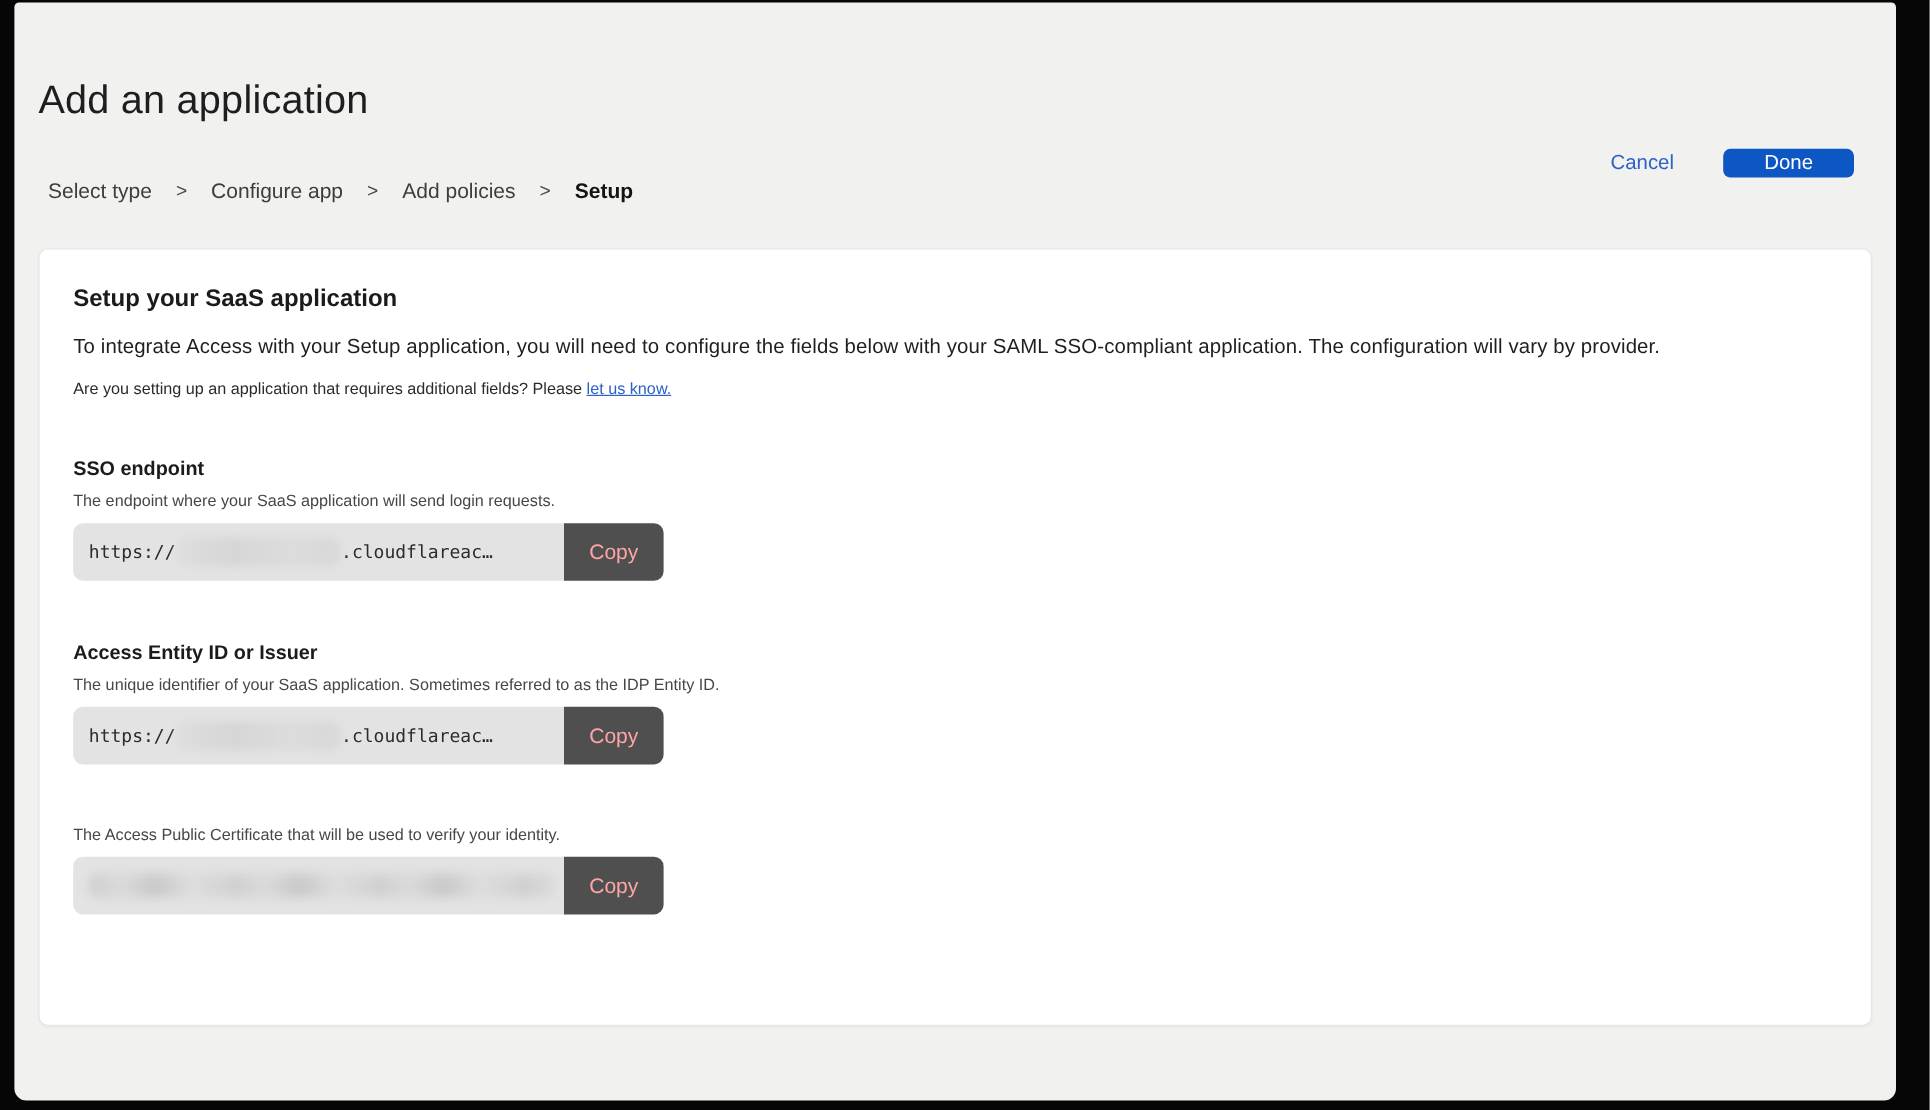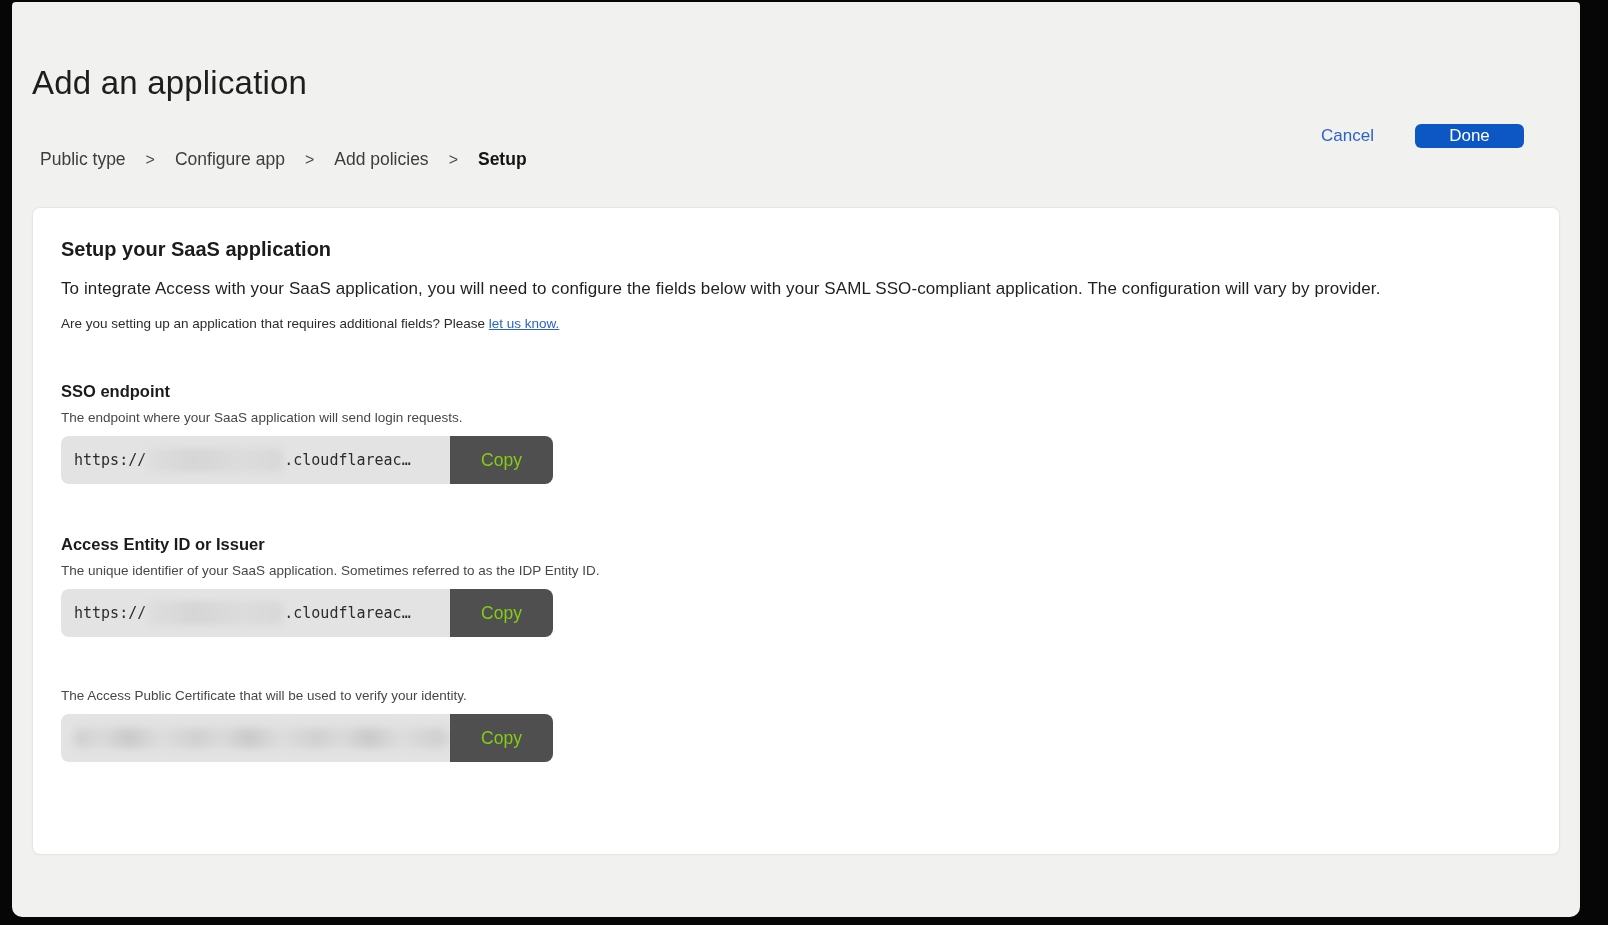--- a/index.html
+++ b/index.html
@@ -20,21 +20,21 @@
   .page-header { position: relative; padding: 0 20px; }
   .page-title {
     margin-top: 62px;
     font-size: 33px;
     font-weight: 400;
     letter-spacing: 0.2px;
     color: #1E1E1E;
   }
   .header-actions {
     position: absolute;
-    top: 60px; right: 56px;
+    top: 60px; right: 35px;
     display: flex;
     align-items: center;
     gap: 41px;
   }
   .cancel-link {
     background: none; border: none;
     font-family: "Liberation Sans", sans-serif;
     font-size: 17px;
     color: #2C62C8;
     cursor: pointer;
@@ -136,56 +136,56 @@
   }
   .redacted-blob.full {
     width: 388px;
     height: 20px;
     margin-left: 0;
     background: repeating-linear-gradient(90deg,
       #CFCFCF 0px, #DADADA 28px, #C9C9C9 55px, #DDDDDD 86px, #D2D2D2 120px);
     filter: blur(4px);
   }
   .copy-btn {
-    width: 103px;
+    width: 83px;
     border: none;
     background: #4F4F4F;
-    color: #84cc16;
+    color: #fca5a5;
     font-family: "Liberation Sans", sans-serif;
     font-size: 17.5px;
     border-radius: 0 8px 8px 0;
     cursor: pointer;
   }
 </style>
 </head>
 <body>
 
 <div class="screen">
 
   <div class="page-header">
     <h1 class="page-title">Add an application</h1>
     <div class="header-actions">
       <button class="cancel-link">Cancel</button>
       <button class="done-btn">Done</button>
     </div>
   </div>
 
   <nav class="breadcrumb">
-    <span class="crumb">Public type</span>
+    <span class="crumb">Select type</span>
     <span class="crumb-sep">&gt;</span>
     <span class="crumb">Configure app</span>
     <span class="crumb-sep">&gt;</span>
     <span class="crumb">Add policies</span>
     <span class="crumb-sep">&gt;</span>
     <span class="crumb active">Setup</span>
   </nav>
 
   <section class="card">
     <h2 class="card-heading">Setup your SaaS application</h2>
-    <p class="card-intro">To integrate Access with your SaaS application, you will need to configure the fields below with your SAML SSO-compliant application. The configuration will vary by provider.</p>
+    <p class="card-intro">To integrate Access with your Setup application, you will need to configure the fields below with your SAML SSO-compliant application. The configuration will vary by provider.</p>
     <p class="card-note"><span>Are you setting up an application that requires additional fields? Please </span><a class="note-link">let us know.</a></p>
 
     <div class="field-section">
       <div class="field-label">SSO endpoint</div>
       <div class="field-desc">The endpoint where your SaaS application will send login requests.</div>
       <div class="field-row">
         <div class="field-value">
           <span>https://</span>
           <span class="redacted-blob"></span>
           <span>.cloudflareac…</span>

